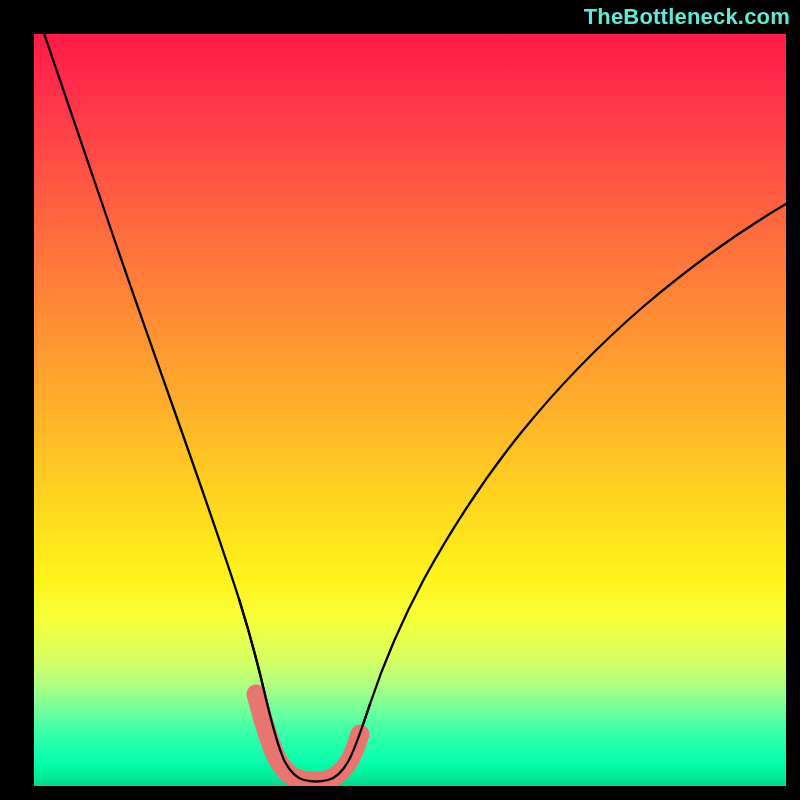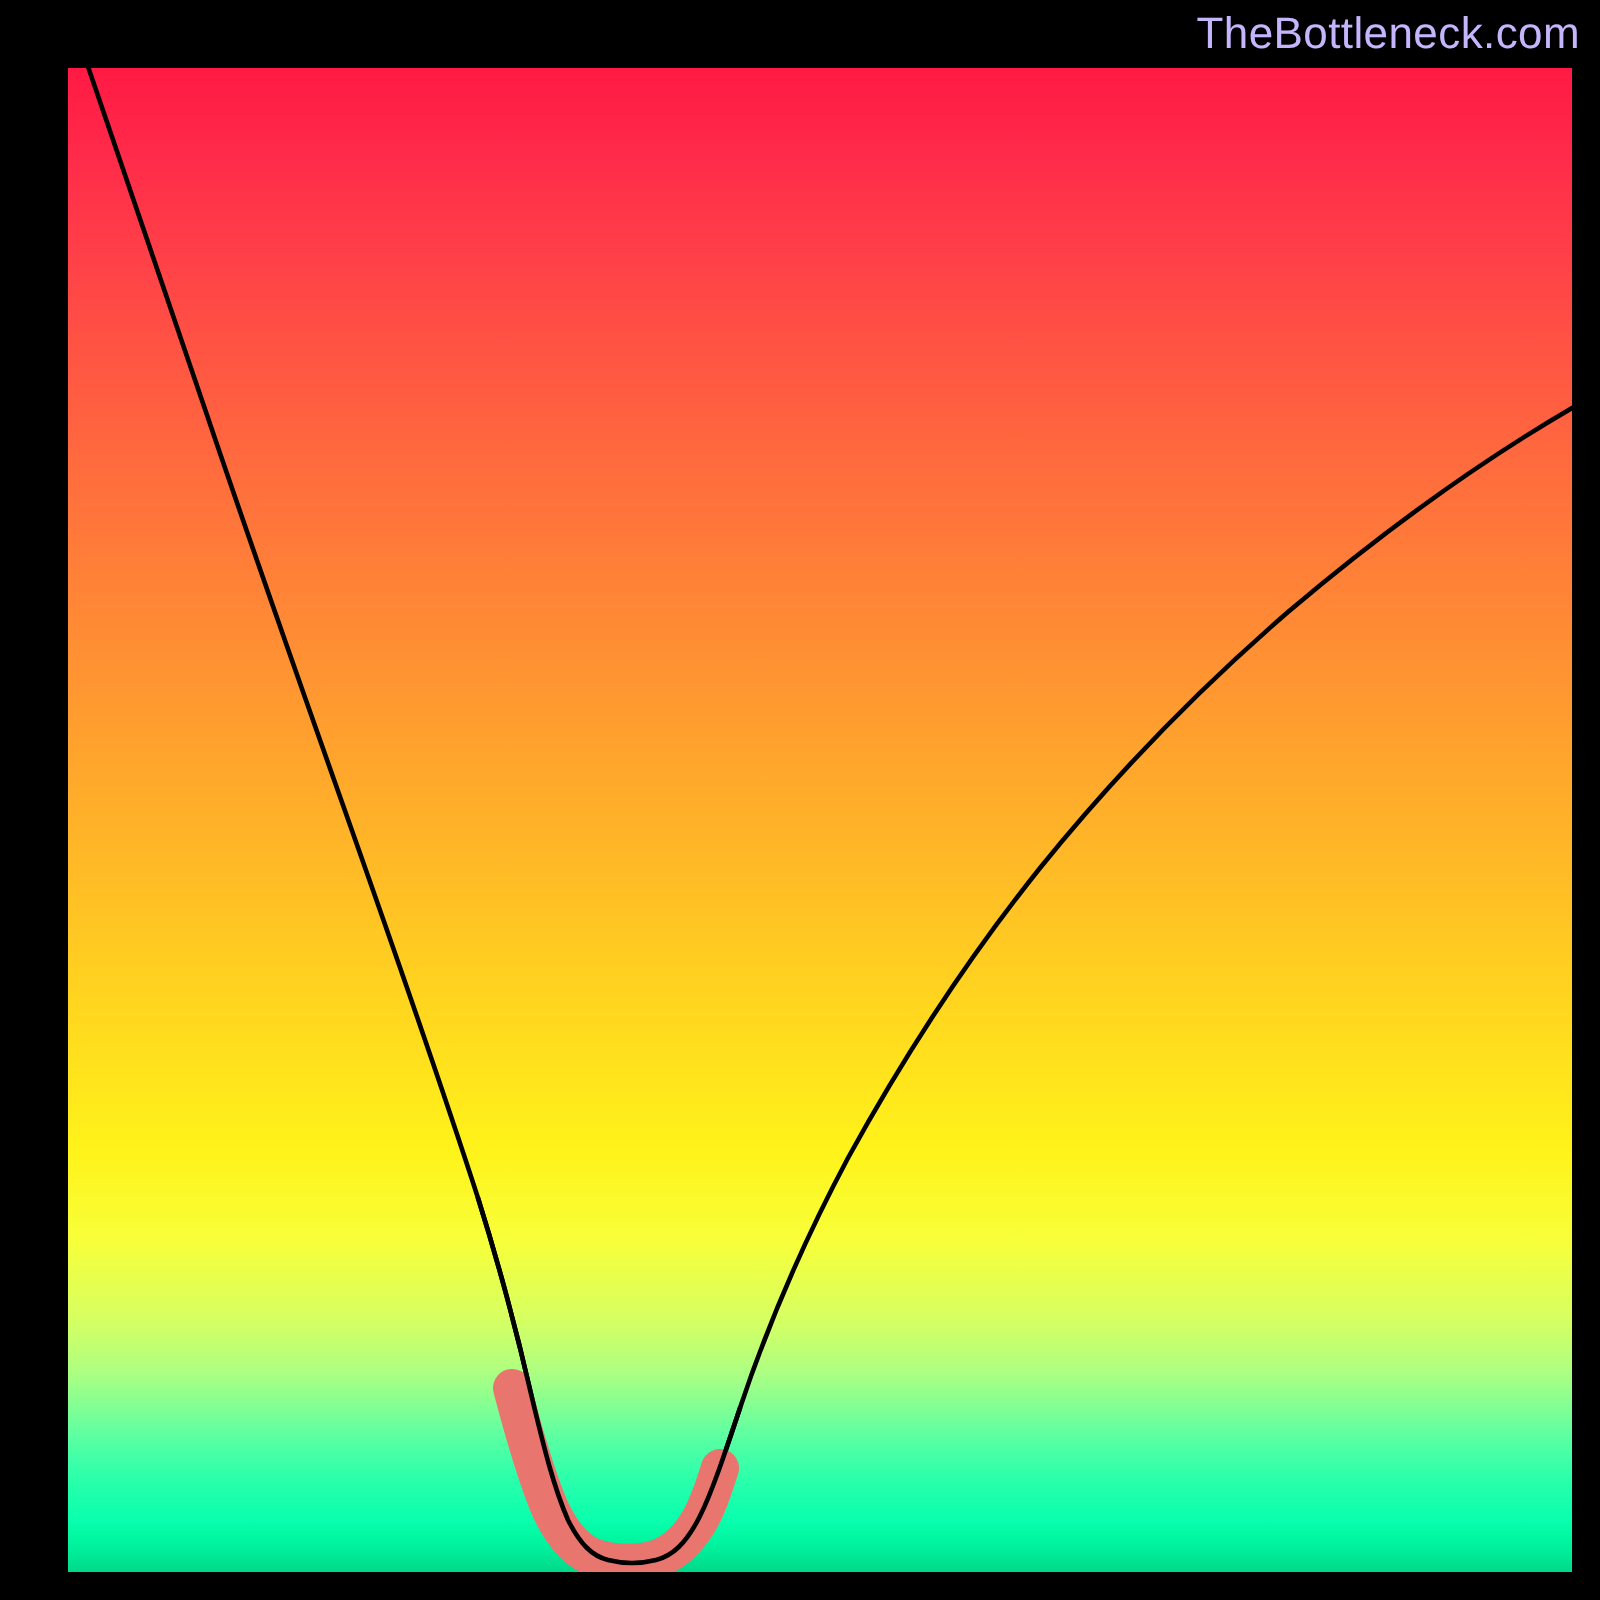--- a/index.html
+++ b/index.html
@@ -53,24 +53,24 @@
     position: absolute;
     left: 0;
     top: 0;
     width: 752px;
     height: 752px;
   }
   .watermark {
     position: absolute;
     top: 4px;
     right: 10px;
-    color: #c4b5fd;
+    color: #5eead4;
     font-size: 22px;
     letter-spacing: 0.2px;
-    font-weight: 400;
+    font-weight: 700;
   }
 </style>
 </head>
 <body>
 
 <div class="frame">
 
   <div class="plot-area">
     <svg class="curve-svg" viewBox="0 0 752 752" preserveAspectRatio="none">
 

